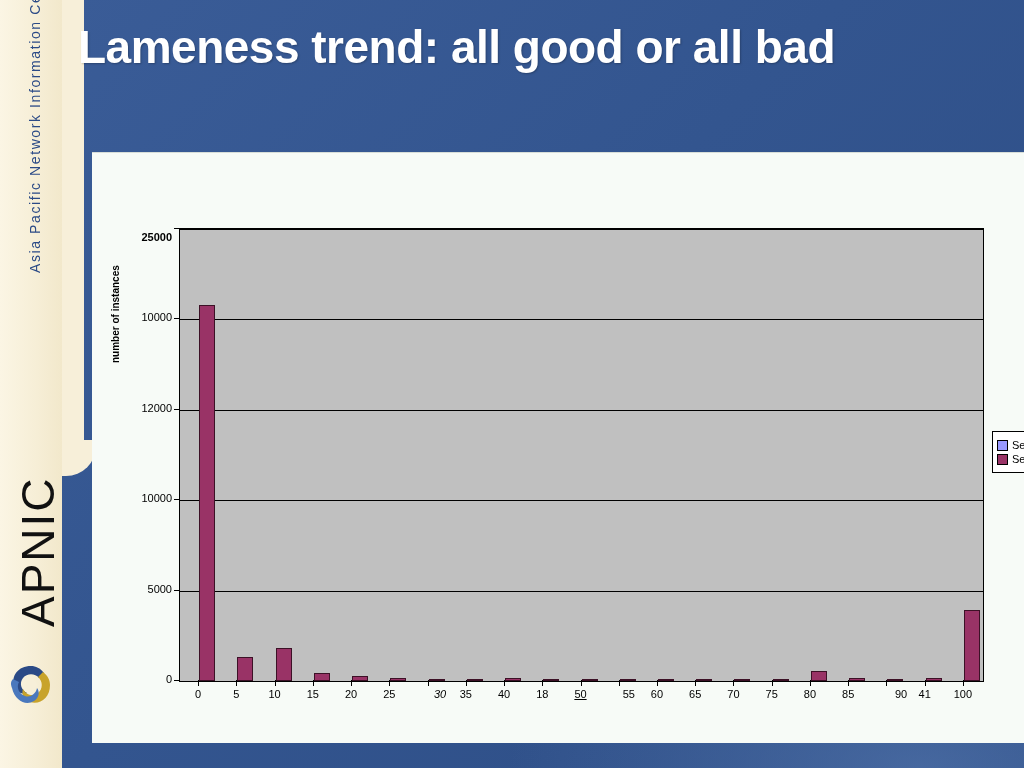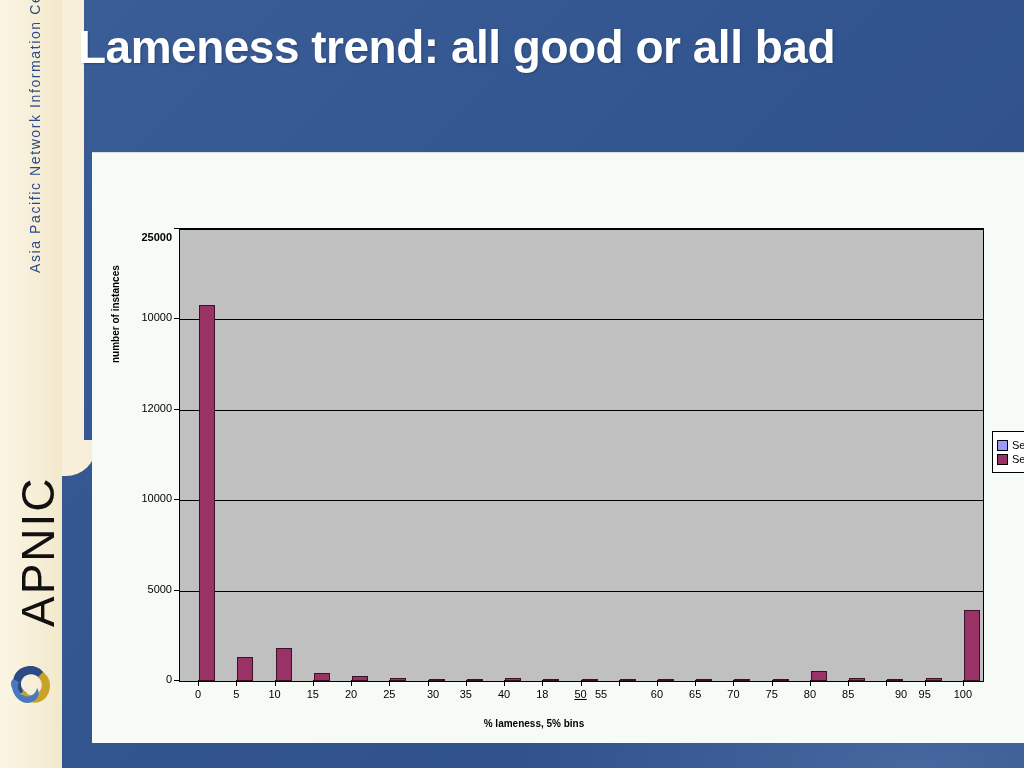--- a/index.html
+++ b/index.html
@@ -189,51 +189,50 @@
         <div class="xtick-lbl" style="left: 57.3571px;">5</div>
         <div class="xtick-mark" style="left: 95.5952px;"></div>
         <div class="xtick-lbl" style="left: 95.5952px;">10</div>
         <div class="xtick-mark" style="left: 133.833px;"></div>
         <div class="xtick-lbl" style="left: 133.833px;">15</div>
         <div class="xtick-mark" style="left: 172.071px;"></div>
         <div class="xtick-lbl" style="left: 172.071px;">20</div>
         <div class="xtick-mark" style="left: 210.31px;"></div>
         <div class="xtick-lbl" style="left: 210.31px;">25</div>
         <div class="xtick-mark" style="left: 248.548px;"></div>
-        <div class="xtick-lbl" style="left: 254px;">30</div>
+        <div class="xtick-lbl" style="left: 261px; font-style: italic;">30</div>
         <div class="xtick-mark" style="left: 286.786px;"></div>
         <div class="xtick-lbl" style="left: 286.786px;">35</div>
         <div class="xtick-mark" style="left: 325.024px;"></div>
         <div class="xtick-lbl" style="left: 325.024px;">40</div>
         <div class="xtick-mark" style="left: 363.262px;"></div>
         <div class="xtick-lbl" style="left: 363.262px;">18</div>
         <div class="xtick-mark" style="left: 401.5px;"></div>
         <div class="xtick-lbl" style="left: 401.5px; text-decoration: underline;">50</div>
         <div class="xtick-mark" style="left: 439.738px;"></div>
-        <div class="xtick-lbl" style="left: 422px;">55</div>
+        <div class="xtick-lbl" style="left: 436px; text-align: right;">55</div>
         <div class="xtick-mark" style="left: 477.976px;"></div>
         <div class="xtick-lbl" style="left: 477.976px;">60</div>
         <div class="xtick-mark" style="left: 516.214px;"></div>
         <div class="xtick-lbl" style="left: 516.214px;">65</div>
         <div class="xtick-mark" style="left: 554.452px;"></div>
         <div class="xtick-lbl" style="left: 554.452px;">70</div>
         <div class="xtick-mark" style="left: 592.69px;"></div>
         <div class="xtick-lbl" style="left: 592.69px;">75</div>
         <div class="xtick-mark" style="left: 630.929px;"></div>
         <div class="xtick-lbl" style="left: 630.929px;">80</div>
         <div class="xtick-mark" style="left: 669.167px;"></div>
         <div class="xtick-lbl" style="left: 669.167px;">85</div>
         <div class="xtick-mark" style="left: 707.405px;"></div>
         <div class="xtick-lbl" style="left: 722px;">90</div>
         <div class="xtick-mark" style="left: 745.643px;"></div>
-        <div class="xtick-lbl" style="left: 745.643px;">95</div>
+        <div class="xtick-lbl" style="left: 745.643px;">41</div>
         <div class="xtick-mark" style="left: 783.881px;"></div>
         <div class="xtick-lbl" style="left: 783.881px;">100</div>
       </div>
-    <div class="xaxis-title">% lameness, 5% bins</div>
 
     <div class="legend" id="legend">
         <div class="legend-row">
           <span class="legend-swatch" style="background: rgb(153, 153, 255);"></span>
           <span class="legend-lbl">Series1</span>
         </div>
         <div class="legend-row">
           <span class="legend-swatch" style="background: rgb(153, 51, 102);"></span>
           <span class="legend-lbl">Series2</span>
         </div>

